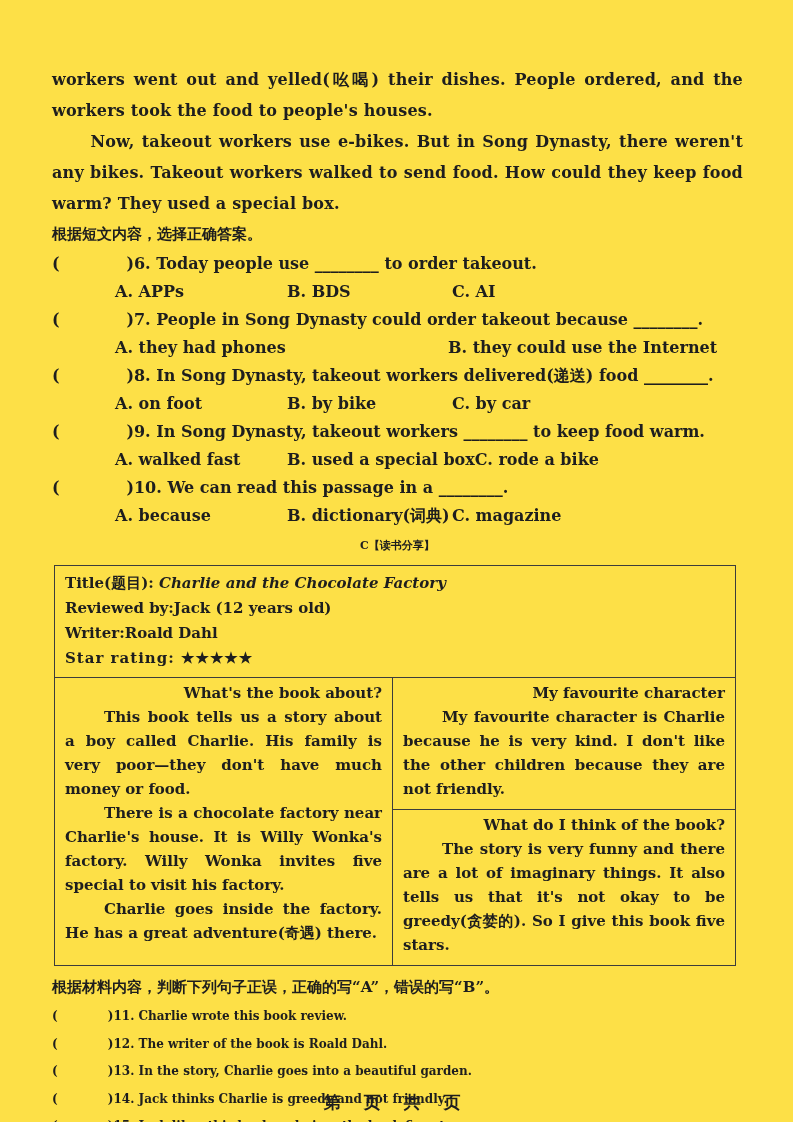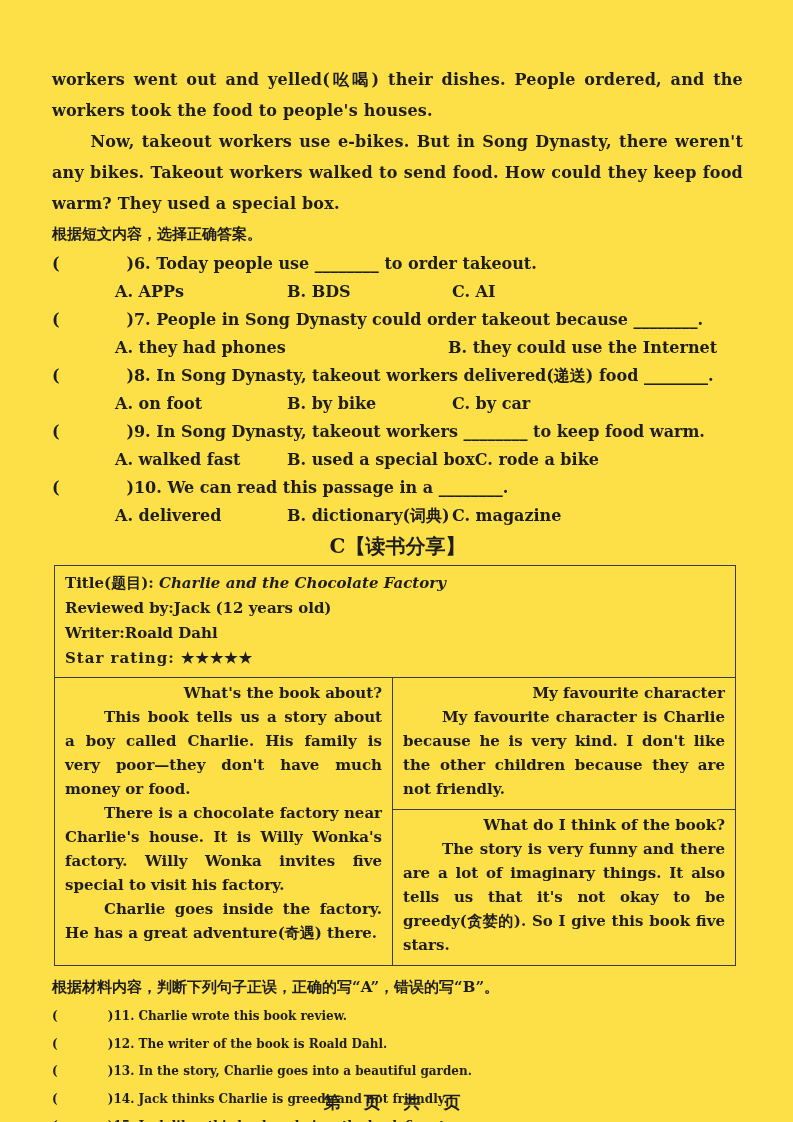--- a/index.html
+++ b/index.html
@@ -40,21 +40,21 @@
     font-size: 16px;
     line-height: 28px;
   }
   .opt { display: inline-block; }
   .oc1 { width: 172px; }
   .oc2 { min-width: 165px; }
   .oc-wide { width: 333px; }
   .section-heading {
     margin: 3px 0 6px;
     text-align: center;
-    font-size: 20px;
+    font-size: 11px;
     line-height: 26px;
   }
   .review-table {
     width: 682px;
     margin: 0 0 8px 2px;
     border: 1.6px solid #3c3c3c;
     font-size: 15px;
     box-sizing: border-box;
   }
   .rt-header {
@@ -149,21 +149,21 @@
     <div class="opts-row">
       <span class="opt oc1">A. walked fast</span>
       <span class="opt oc2">B. used a special box</span>
       <span class="opt">C. rode a bike</span>
     </div>
   </div>
 
   <div>
     <p class="q-line">(            )10. We can read this passage in a ________.</p>
     <div class="opts-row">
-      <span class="opt oc1">A. delivered</span>
+      <span class="opt oc1">A. because</span>
       <span class="opt oc2">B. dictionary(词典)</span>
       <span class="opt">C. magazine</span>
     </div>
   </div>
 
   <p class="section-heading">C【读书分享】</p>
 
   <div class="review-table">
     <div class="rt-header">
       <div class="rt-header-left">

